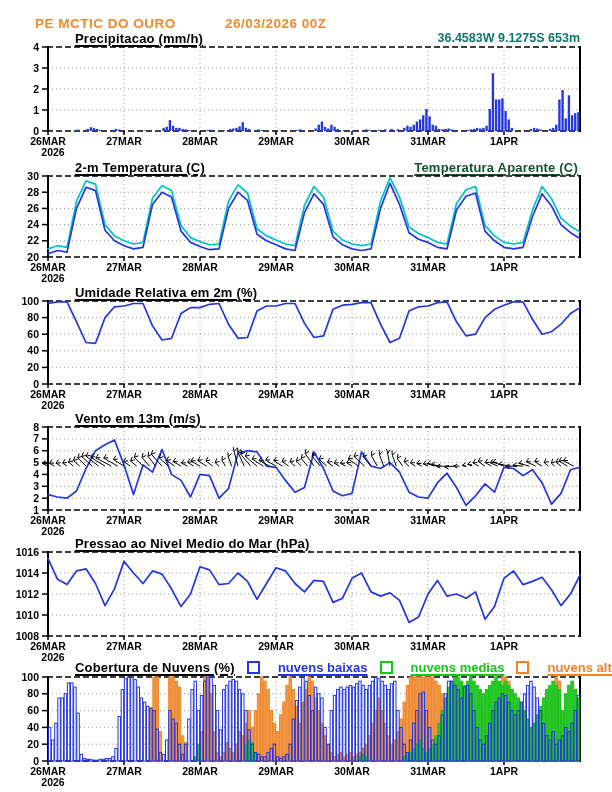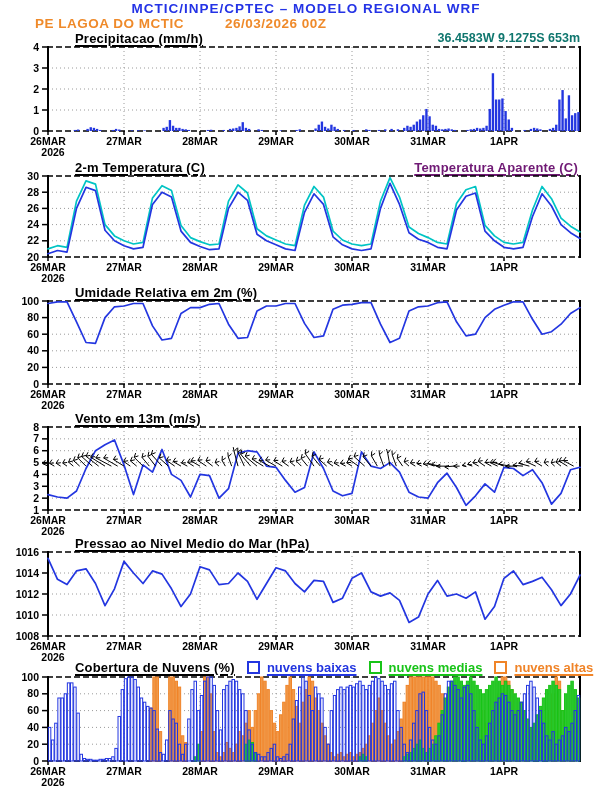--- a/index.html
+++ b/index.html
@@ -6,35 +6,34 @@
   #page{position:relative;width:612px;height:792px;background:#fff;overflow:hidden;
         font-family:"Liberation Sans",sans-serif;}
   .hdr1{position:absolute;top:1px;left:0;width:612px;text-align:center;
         font-weight:bold;font-size:13.5px;letter-spacing:1px;color:#2433e6;}
   .hdr2{position:absolute;top:16px;font-weight:bold;font-size:13.5px;
         letter-spacing:0.5px;color:#ef8a2a;}
   .ptitle{position:absolute;font-weight:bold;font-size:13px;letter-spacing:0.2px;color:#000;
           text-decoration:underline;text-decoration-thickness:1.5px;text-underline-offset:2px;
           white-space:nowrap;}
   .coords{position:absolute;font-weight:bold;font-size:12.5px;color:#0f766e;white-space:nowrap;}
-  .t2{color:#701a75;}
+  .t2{color:#14532d;}
   svg.panel{position:absolute;left:0;overflow:visible;}
   .legendrow{position:absolute;top:660px;left:75px;display:flex;gap:6px;
              white-space:nowrap;}
-  .legendrow .lg{display:inline-flex;align-items:center;gap:7px;margin-left:6px;}
+  .legendrow .lg{display:inline-flex;align-items:center;gap:18px;margin-left:6px;}
   .sw{display:inline-block;width:9px;height:9px;border:2px solid #000;background:#fff;}
   .lgl{font-weight:bold;font-size:13px;text-decoration:underline;text-decoration-thickness:1.5px;
        text-underline-offset:2px;}
 </style>
 </head>
 <body>
 
 <div id="page">
-  <div class="hdr1">MCTIC/INPE/CPTEC – MODELO REGIONAL WRF</div>
-  <span class="hdr2" style="left:35px">PE LAGOA DO MCTIC</span>
+  <span class="hdr2" style="left:35px">PE MCTIC DO OURO</span>
   <span class="hdr2" style="left:225px">26/03/2026 00Z</span>
 
   <div class="ptitle" style="left:75px;top:31px">Precipitacao (mm/h)</div>
   <div class="coords" style="right:32px;top:31px">36.4583W 9.1275S 653m</div>
   <svg class="panel" id="svg-precip" width="612" height="112" style="top:47px">
       <line x1="124" y1="0" x2="124" y2="84" stroke="#9a9a9a" stroke-width="1" stroke-dasharray="1,3"></line>
       <line x1="200" y1="0" x2="200" y2="84" stroke="#9a9a9a" stroke-width="1" stroke-dasharray="1,3"></line>
       <line x1="276" y1="0" x2="276" y2="84" stroke="#9a9a9a" stroke-width="1" stroke-dasharray="1,3"></line>
       <line x1="352" y1="0" x2="352" y2="84" stroke="#9a9a9a" stroke-width="1" stroke-dasharray="1,3"></line>
       <line x1="428" y1="0" x2="428" y2="84" stroke="#9a9a9a" stroke-width="1" stroke-dasharray="1,3"></line>

